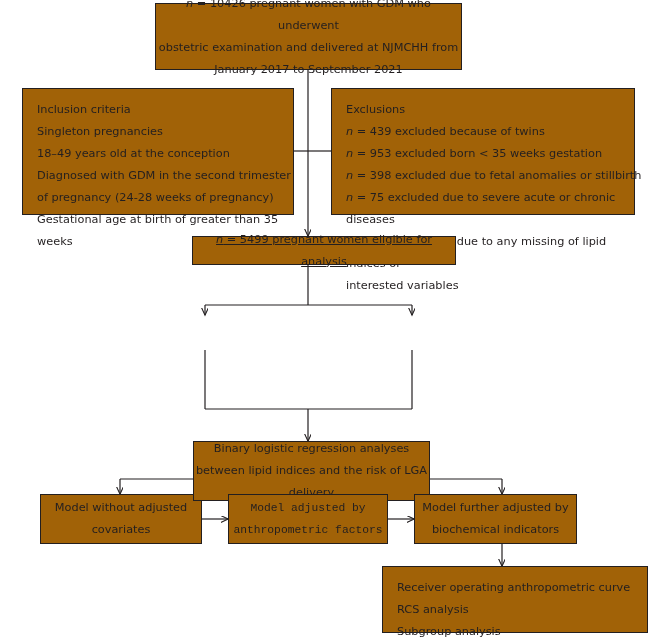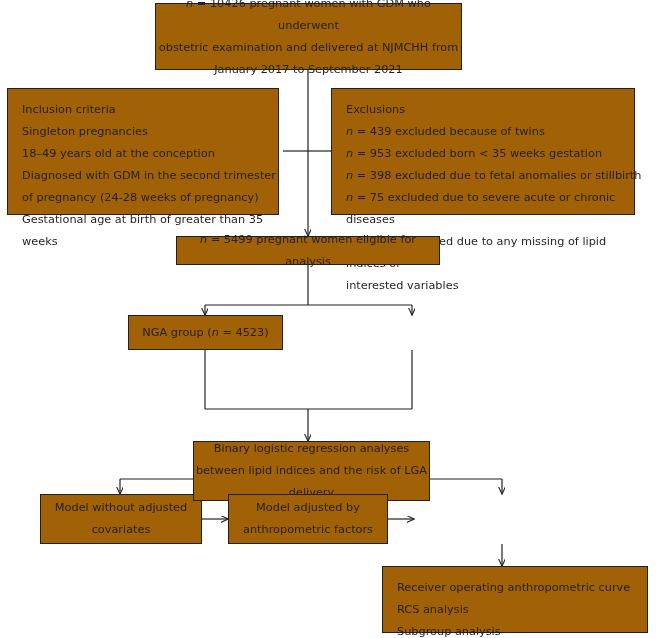--- a/index.html
+++ b/index.html
@@ -95,65 +95,66 @@
       <line x1="502" y1="544" x2="502" y2="566" marker-end="url(#arrow)"></line>
     </g>
   </svg>
 
   <div class="box center" style="left:155px; top:3px; width:307px; height:67px;">
     <div class="inner"><i>n</i> = 10426 pregnant women with GDM who underwent
 obstetric examination and delivered at NJMCHH from
 January 2017 to September 2021</div>
   </div>
 
-  <div class="box left" style="left:7px; top:88px; width:272px; height:127px;">
+  <div class="box left" style="left:22px; top:88px; width:272px; height:127px;">
     <div class="inner pad">Inclusion criteria
    Singleton pregnancies
    18–49 years old at the conception
    Diagnosed with GDM  in the second trimester
 of pregnancy (24-28 weeks of pregnancy)
    Gestational age at birth of greater than 35
 weeks</div>
   </div>
 
   <div class="box left" style="left:331px; top:88px; width:304px; height:127px;">
     <div class="inner pad">Exclusions
    <i>n</i> = 439 excluded because of twins
    <i>n</i> = 953 excluded born &lt; 35 weeks gestation
    <i>n</i> = 398 excluded due to fetal anomalies or stillbirth
    <i>n</i> = 75 excluded due to severe acute or chronic diseases
    <i>n</i> = 3062 excluded due to any missing of lipid indices or
 interested variables</div>
   </div>
 
-  <div class="box center" style="left:176px; top:236px; width:264px; height:29px;">
+  <div class="box center" style="left:192px; top:236px; width:264px; height:29px;text-decoration:underline;">
     <div class="inner"><i>n</i> = 5499 pregnant women eligible for analysis</div>
   </div>
 
-  <div class="box center" style="left:128px; top:315px; width:155px; height:35px;">
-    <div class="inner">NGA group (<i>n</i> = 4523)</div>
-  </div>
 
 
   <div class="box center" style="left:40px; top:494px; width:162px; height:50px;">
     <div class="inner">Model without adjusted
 covariates</div>
   </div>
 
   <div class="box center" style="left:193px; top:441px; width:237px; height:60px;">
     <div class="inner">Binary logistic regression analyses
 between lipid indices and the risk of LGA
 delivery</div>
   </div>
 
-  <div class="box center" style="left:228px; top:494px; width:160px; height:50px;">
+  <div class="box center" style="left:228px; top:494px; width:160px; height:50px;font-family:Liberation Mono, monospace;">
     <div class="inner">Model adjusted by
 anthropometric factors</div>
   </div>
 
+  <div class="box center" style="left:414px; top:494px; width:163px; height:50px;">
+    <div class="inner">Model further adjusted by
+biochemical indicators</div>
+  </div>
 
   <div class="box left" style="left:382px; top:566px; width:266px; height:67px;">
     <div class="inner pad">Receiver operating anthropometric curve
 RCS analysis
 Subgroup analysis</div>
   </div>
 
 </div>
 
 </body></html>

